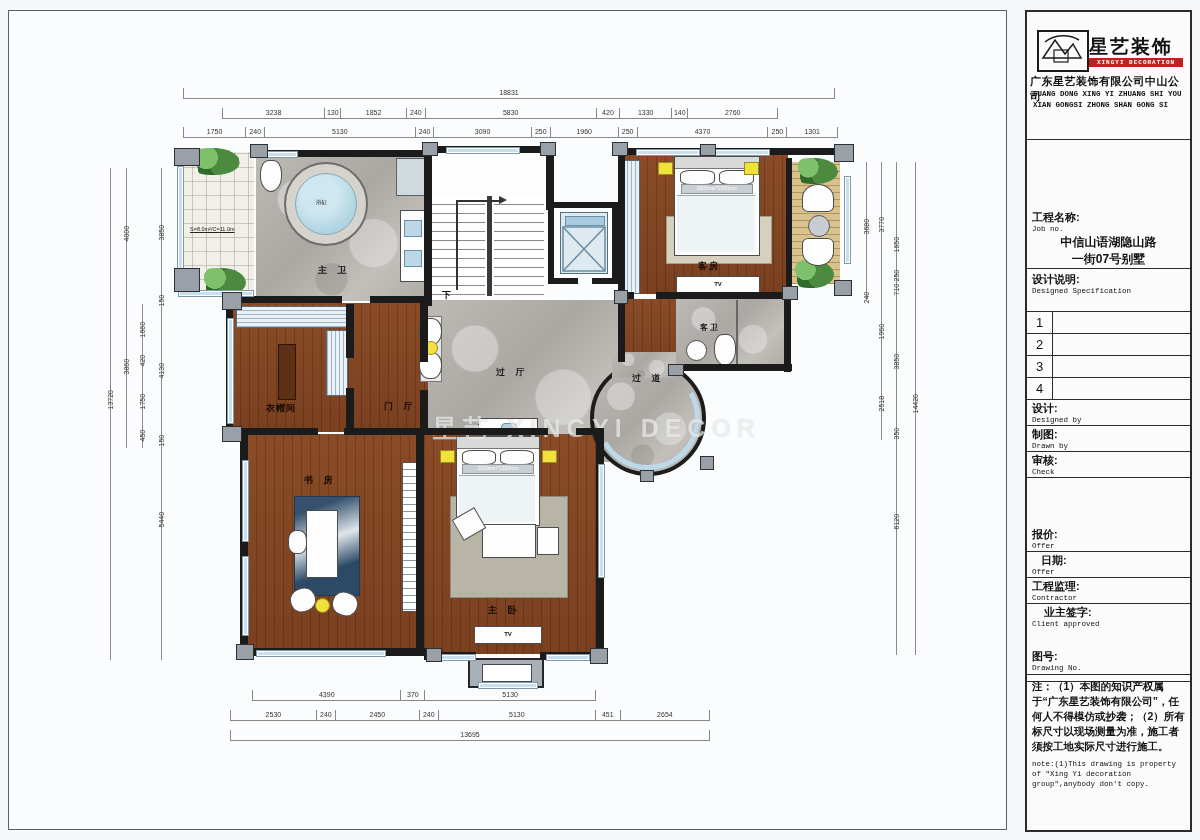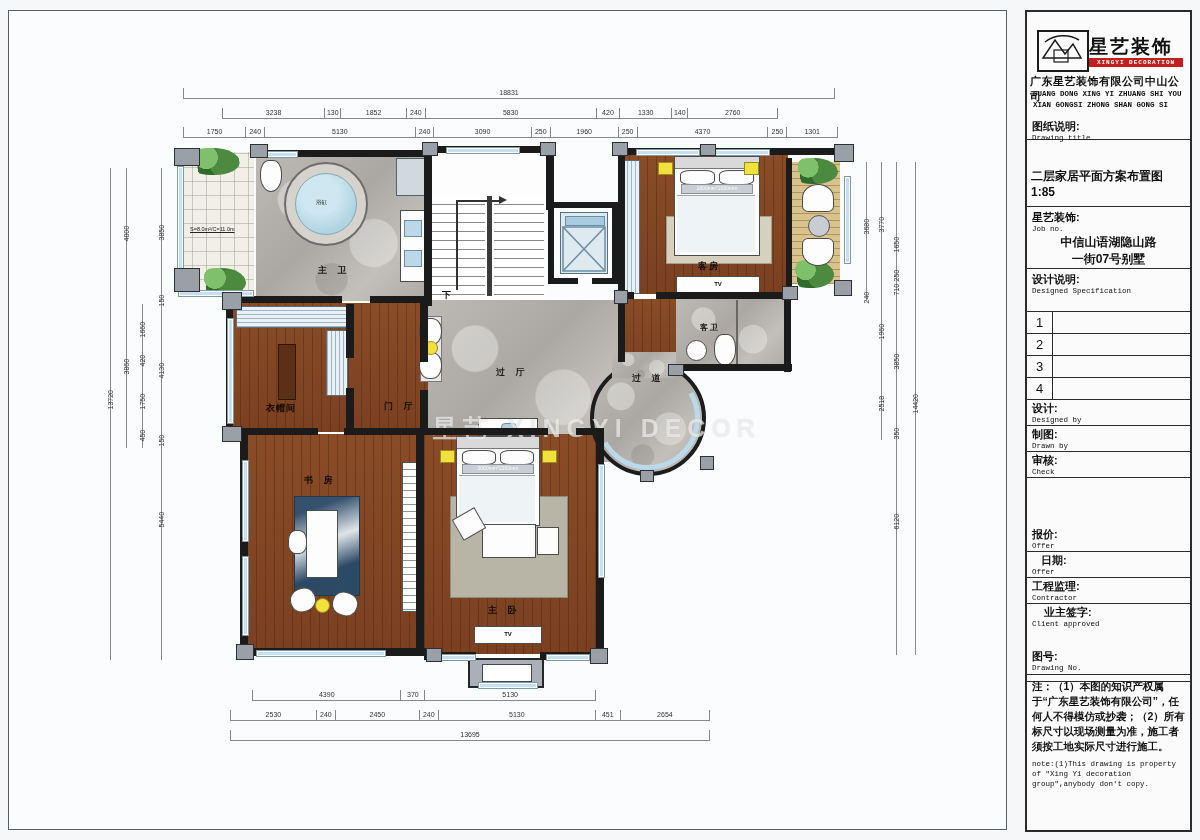--- a/index.html
+++ b/index.html
@@ -343,28 +343,23 @@
           <rect x="15" y="18" width="14" height="12" fill="none" stroke="#1b1b1b" stroke-width="1.2"></rect>
         </svg>
       </div>
       <div class="abs" style="left:62px;top:22px;font-size:19px;font-weight:900;letter-spacing:2px;">星艺装饰</div>
       <div class="abs logo-band" style="left:62px;top:46px;width:94px;height:9px;">XINGYI DECORATION</div>
       <div class="abs" style="left:3px;top:62px;width:158px;font-size:11px;font-weight:bold;letter-spacing:.5px;">广东星艺装饰有限公司中山公司</div>
       <div class="abs tb-en" style="left:1px;top:78px;font-weight:bold;">GUANG DONG XING YI ZHUANG SHI YOU</div>
       <div class="abs tb-en" style="left:1px;top:89px;font-weight:bold;">XIAN GONGSI ZHONG SHAN GONG SI</div>
     </div>
 
-    <div class="tb-sec" style="top:104px;height:91px;">
-      <div class="tb-cn">图纸说明:</div>
-      <div class="tb-en">Drawing title.</div>
-      <div style="padding:26px 4px 0 4px;font-size:12px;font-weight:bold;">二层家居平面方案布置图 1:85</div>
-    </div>
 
     <div class="tb-sec" style="top:195px;height:62px;">
-      <div class="tb-cn">星艺装饰:</div>
+      <div class="tb-cn">工程名称:</div>
       <div class="tb-en">Job  no.</div>
       <div style="text-align:center;font-size:12px;font-weight:bold;margin-top:1px;">中信山语湖隐山路</div>
       <div style="text-align:center;font-size:12px;font-weight:bold;">一街07号别墅</div>
     </div>
 
     <div class="tb-sec" style="top:257px;height:43px;">
       <div class="tb-cn">设计说明:</div>
       <div class="tb-en">Designed Specification</div>
     </div>
 

